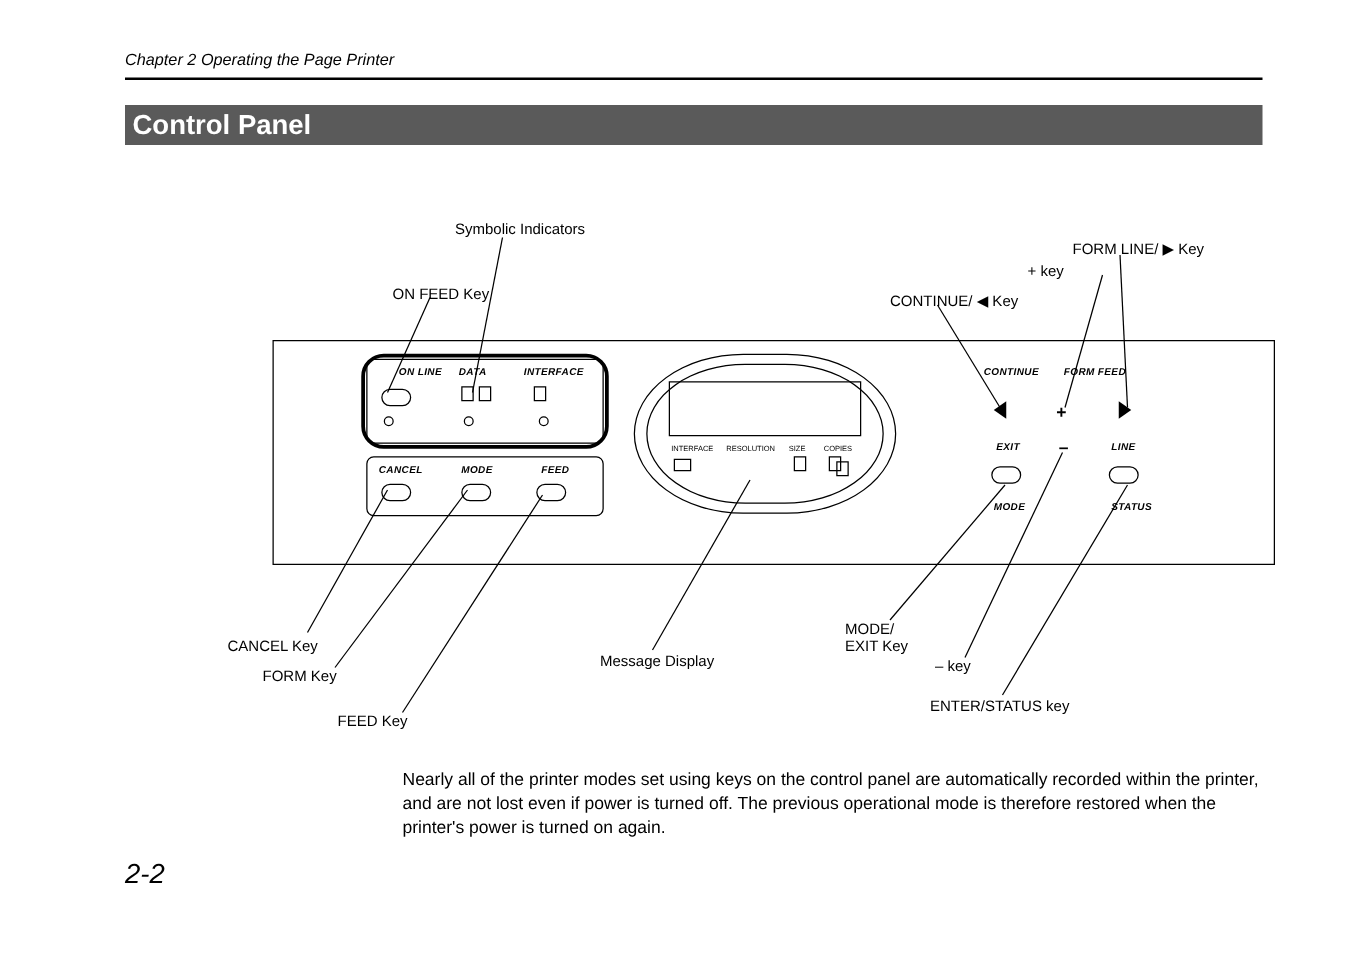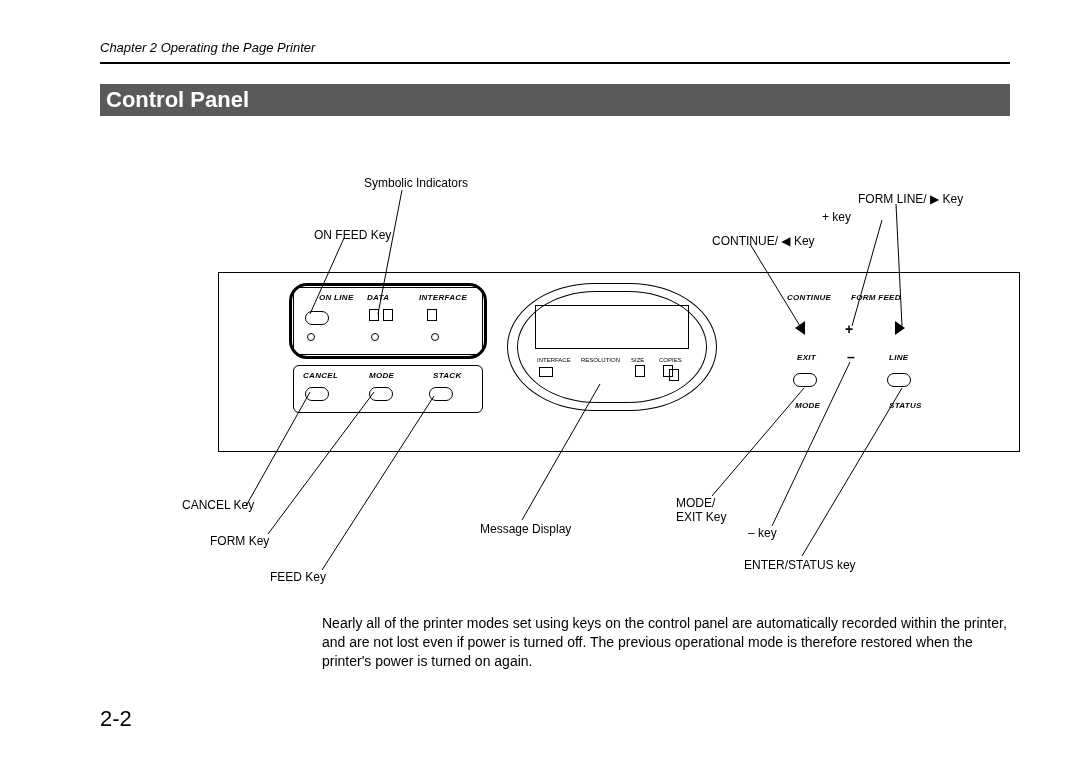--- a/index.html
+++ b/index.html
@@ -18,39 +18,39 @@
   .btn{position:absolute;width:24px;height:14px;border:1px solid #000;border-radius:7px;box-sizing:border-box}
   .tri-l,.tri-r{position:absolute;width:0;height:0;border-top:7px solid transparent;border-bottom:7px solid transparent}
   .tri-l{border-right:10px solid #000}
   .tri-r{border-left:10px solid #000}
   .plus,.minus{position:absolute;font-size:14px;font-weight:bold}
   .disp-out{position:absolute;border:1px solid #000;border-radius:50%/60%;box-sizing:border-box}
   .disp-in{position:absolute;border:1px solid #000;box-sizing:border-box}
   .tiny{position:absolute;font-size:6px}
   .micro-icon{position:absolute;width:10px;height:12px;border:1px solid #000;box-sizing:border-box}
   .outro{position:absolute;left:322px;right:72px;top:614px;font-size:14px;line-height:1.35}
-  .pagenum{position:absolute;left:100px;bottom:32px;font-size:22px}
+  .pagenum{position:absolute;left:100px;bottom:52px;font-style:italic;font-size:22px}
   svg.leads{position:absolute;left:0;top:0;width:820px;height:420px;pointer-events:none}
 </style>
 </head>
 <body>
 
 <div class="page">
   <div class="chapter-line">Chapter 2  Operating the Page Printer</div>
   <div class="rule"></div>
   <div class="title-bar">Control Panel</div>
 
   <div class="figure">
 
     <div class="callout" style="left:182px;top:0">Symbolic Indicators</div>
     <div class="callout" style="left:132px;top:52px">ON FEED Key</div>
     <div class="callout" style="left:676px;top:16px">FORM LINE/ ▶ Key</div>
     <div class="callout" style="left:640px;top:34px">+ key</div>
     <div class="callout" style="left:530px;top:58px">CONTINUE/ ◀ Key</div>
-    <div class="callout" style="left:0;top:322px">CANCEL Key</div>
+    <div class="callout" style="left:0;top:334px">CANCEL Key</div>
     <div class="callout" style="left:28px;top:358px">FORM Key</div>
     <div class="callout" style="left:88px;top:394px">FEED Key</div>
     <div class="callout" style="left:298px;top:346px">Message Display</div>
     <div class="callout" style="left:494px;top:320px;white-space:pre-line">MODE/
 EXIT Key</div>
     <div class="callout" style="left:566px;top:350px">– key</div>
     <div class="callout" style="left:562px;top:382px">ENTER/STATUS key</div>
 
     <div class="panel">
 
@@ -64,21 +64,21 @@
       <div class="micro-icon" style="left:164px;top:36px"></div>
       <div class="micro-icon" style="left:208px;top:36px"></div>
 
       <div style="position:absolute;left:88px;top:60px;width:6px;height:6px;border:1px solid #000;border-radius:50%"></div>
       <div style="position:absolute;left:152px;top:60px;width:6px;height:6px;border:1px solid #000;border-radius:50%"></div>
       <div style="position:absolute;left:212px;top:60px;width:6px;height:6px;border:1px solid #000;border-radius:50%"></div>
 
       <div class="grp" style="left:74px;top:92px;width:190px;height:48px"></div>
       <div class="lbl" style="left:84px;top:98px">CANCEL</div>
       <div class="lbl" style="left:150px;top:98px">MODE</div>
-      <div class="lbl" style="left:214px;top:98px">STACK</div>
+      <div class="lbl" style="left:214px;top:98px">FEED</div>
       <div class="btn" style="left:86px;top:114px"></div>
       <div class="btn" style="left:150px;top:114px"></div>
       <div class="btn" style="left:210px;top:114px"></div>
 
       <div class="disp-out" style="left:288px;top:10px;width:210px;height:128px"></div>
       <div class="disp-out" style="left:298px;top:18px;width:190px;height:112px"></div>
       <div class="disp-in" style="left:316px;top:32px;width:154px;height:44px"></div>
       <div class="tiny" style="left:318px;top:84px">INTERFACE</div>
       <div class="tiny" style="left:362px;top:84px">RESOLUTION</div>
       <div class="tiny" style="left:412px;top:84px">SIZE</div>

